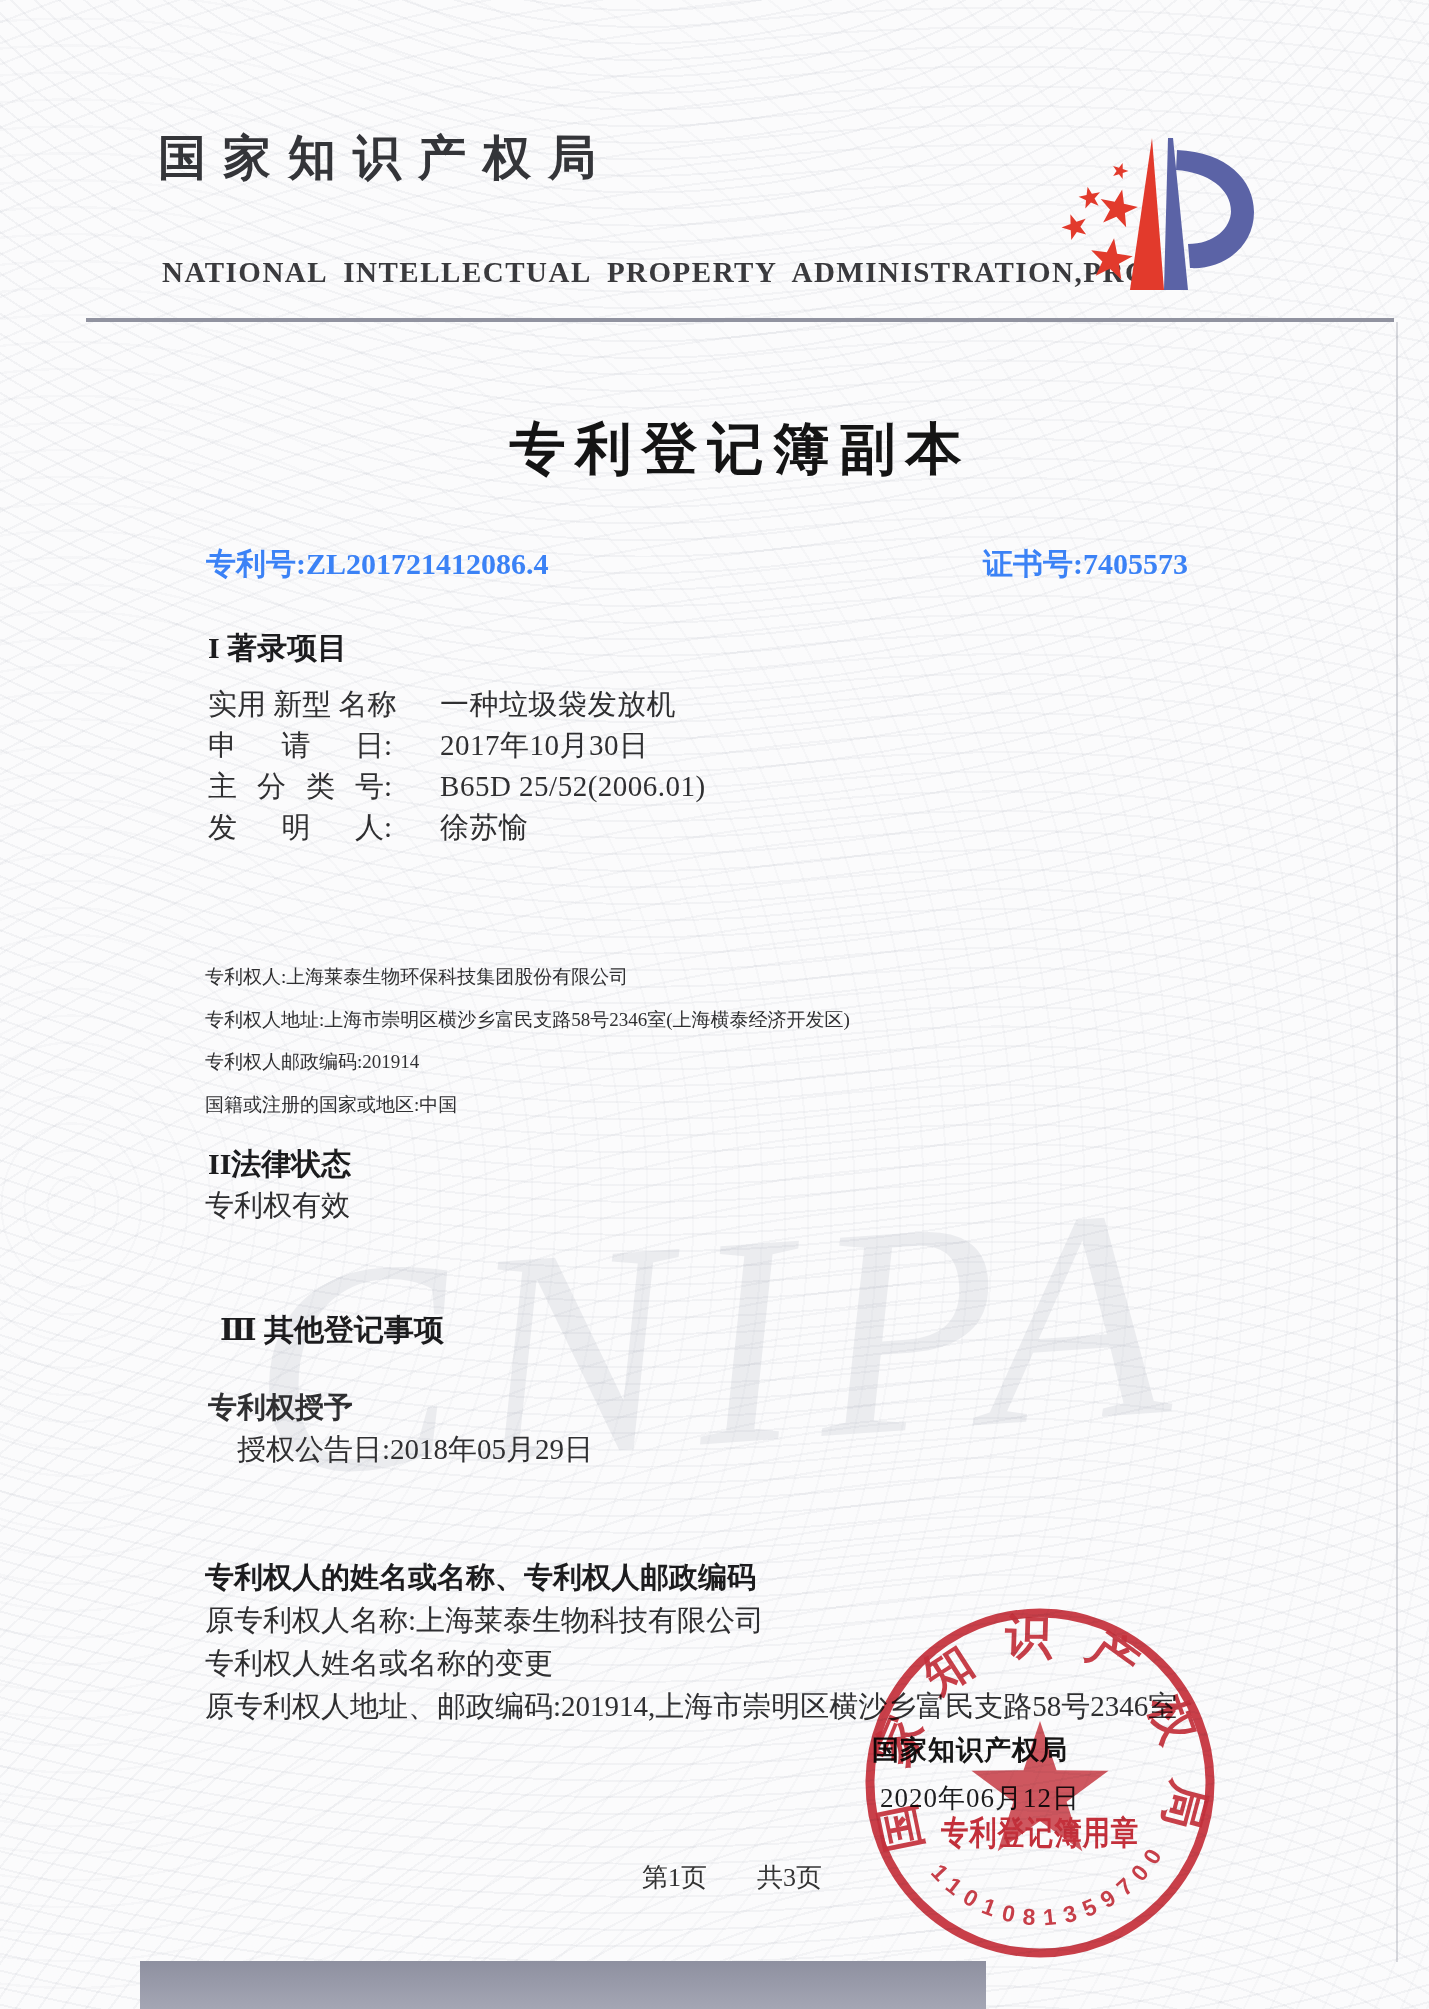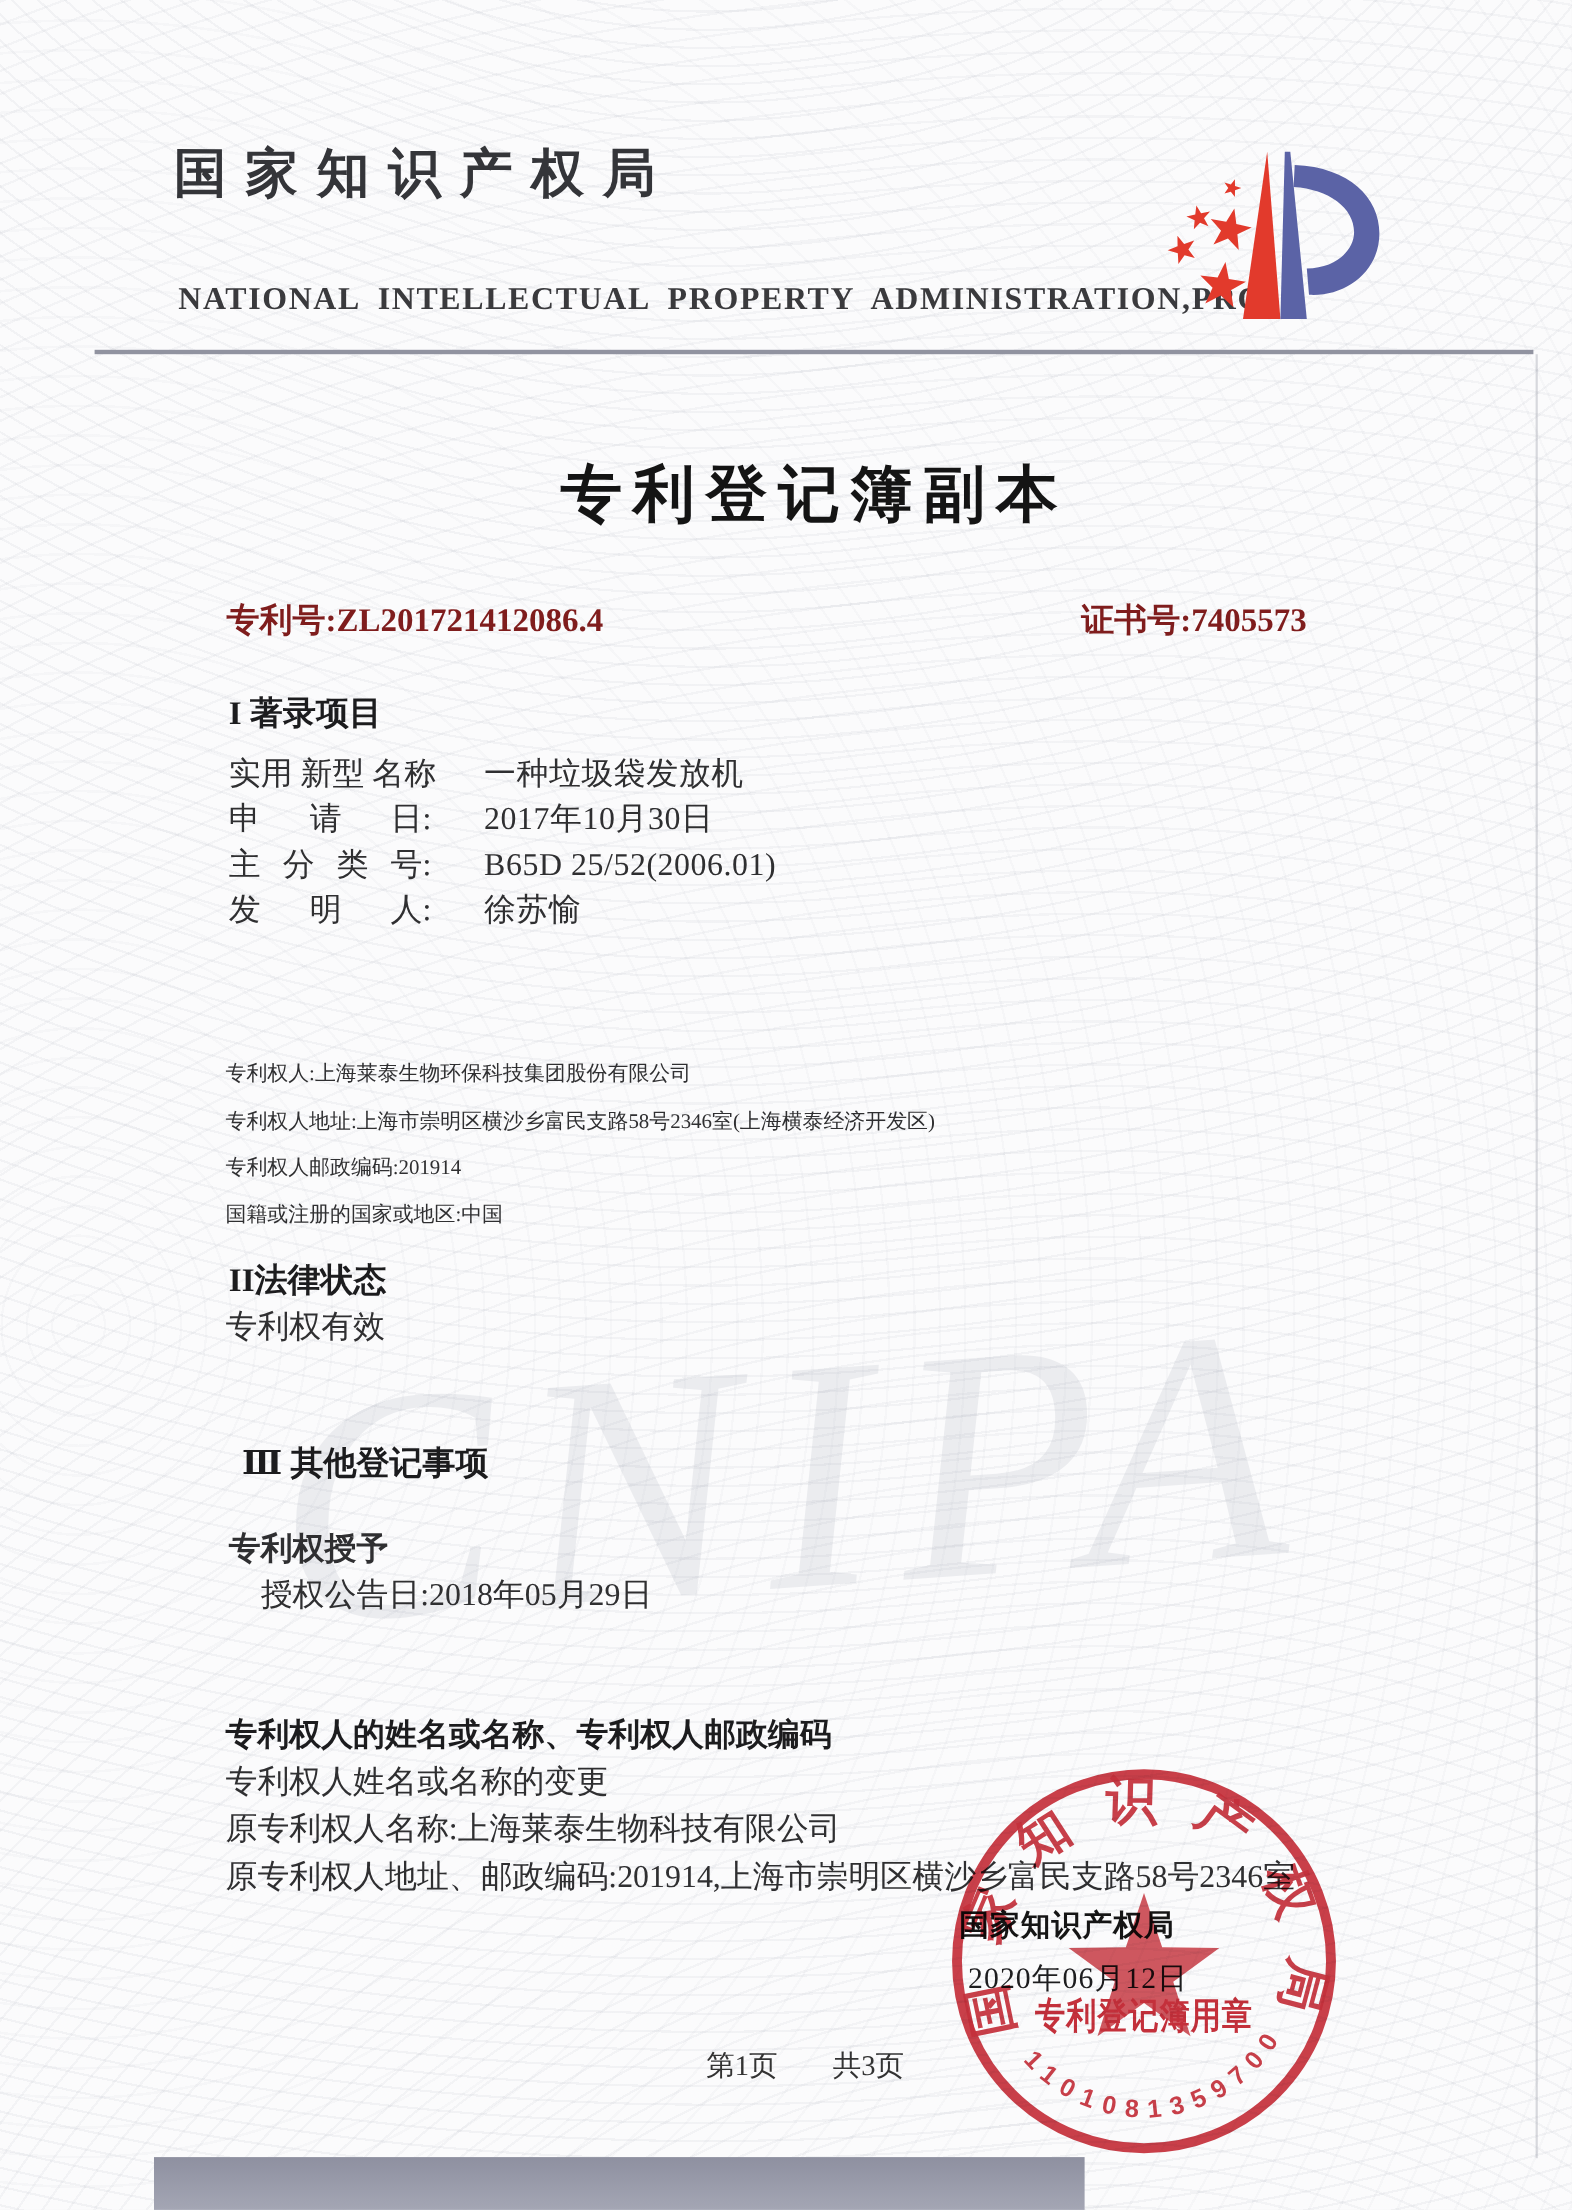--- a/index.html
+++ b/index.html
@@ -25,21 +25,21 @@
   .header-en{
     left:162px;top:256px;font-size:29px;font-weight:bold;letter-spacing:1.5px;
     word-spacing:8px;color:#3a3a3d;white-space:nowrap;
   }
   .divider{left:86px;top:318px;width:1308px;height:4px;background:#9193a0;}
   .right-edge{left:1396px;top:322px;width:2px;height:1640px;background:rgba(150,152,163,0.35);}
   .doc-title{
     left:0;top:412px;width:1429px;text-align:center;font-size:56px;font-weight:bold;
     letter-spacing:10px;color:#141414;padding-left:26px;
   }
-  .nums-row{left:0;top:544px;width:1300px;height:44px;font-size:30px;font-weight:600;color:#7f1d1d;}
+  .nums-row{left:0;top:544px;width:1300px;height:44px;font-size:30px;font-weight:600;color:#3b82f6;}
   .patent-no{position:absolute;left:206px;top:0;white-space:nowrap;}
   .cert-no{position:absolute;left:983px;top:0;white-space:nowrap;}
   .sec-head{font-size:30px;font-weight:bold;color:#1c1c1e;white-space:nowrap;}
   .sec1-head{left:208px;top:628px;}
   .biblio{left:208px;top:684px;width:1100px;font-size:29px;}
   .b-row{height:41px;line-height:41px;white-space:nowrap;}
   .b-label{display:inline-block;width:176px;text-align:justify;text-align-last:justify;vertical-align:top;}
   .b-colon{display:inline-block;}
   .b-value{display:inline-block;margin-left:48px;letter-spacing:0.5px;}
   .owner{left:205px;top:932px;width:1150px;font-size:19px;line-height:42.5px;white-space:nowrap;margin-top:24px;}
@@ -126,22 +126,22 @@
 
   <div class="abs sec-head sec2-head">II法律状态</div>
   <div class="abs legal-status">专利权有效</div>
 
   <div class="abs sec-head sec3-head">Ⅲ 其他登记事项</div>
   <div class="abs grant-head">专利权授予</div>
   <div class="abs grant-date">授权公告日:2018年05月29日</div>
 
   <div class="abs change">
     <div class="bold">专利权人的姓名或名称、专利权人邮政编码</div>
+    <div>原专利权人名称:上海莱泰生物科技有限公司</div>
     <div>专利权人姓名或名称的变更</div>
-    <div>原专利权人名称:上海莱泰生物科技有限公司</div>
     <div>原专利权人地址、邮政编码:201914,上海市崇明区横沙乡富民支路58号2346室</div>
   </div>
 
   <div class="abs sign-agency">国家知识产权局</div>
   <div class="abs sign-date">2020年06月12日</div>
 
   <svg class="abs stamp-svg" width="390" height="390" viewBox="0 0 390 390">
     <defs>
       <path id="ringPath" d="M 88.5 269.6 A 130 130 0 1 1 301.5 269.6" fill="none"></path>
       <path id="serialPath" d="M 69.6 261.7 A 142 142 0 0 0 320.4 261.7" fill="none"></path>

